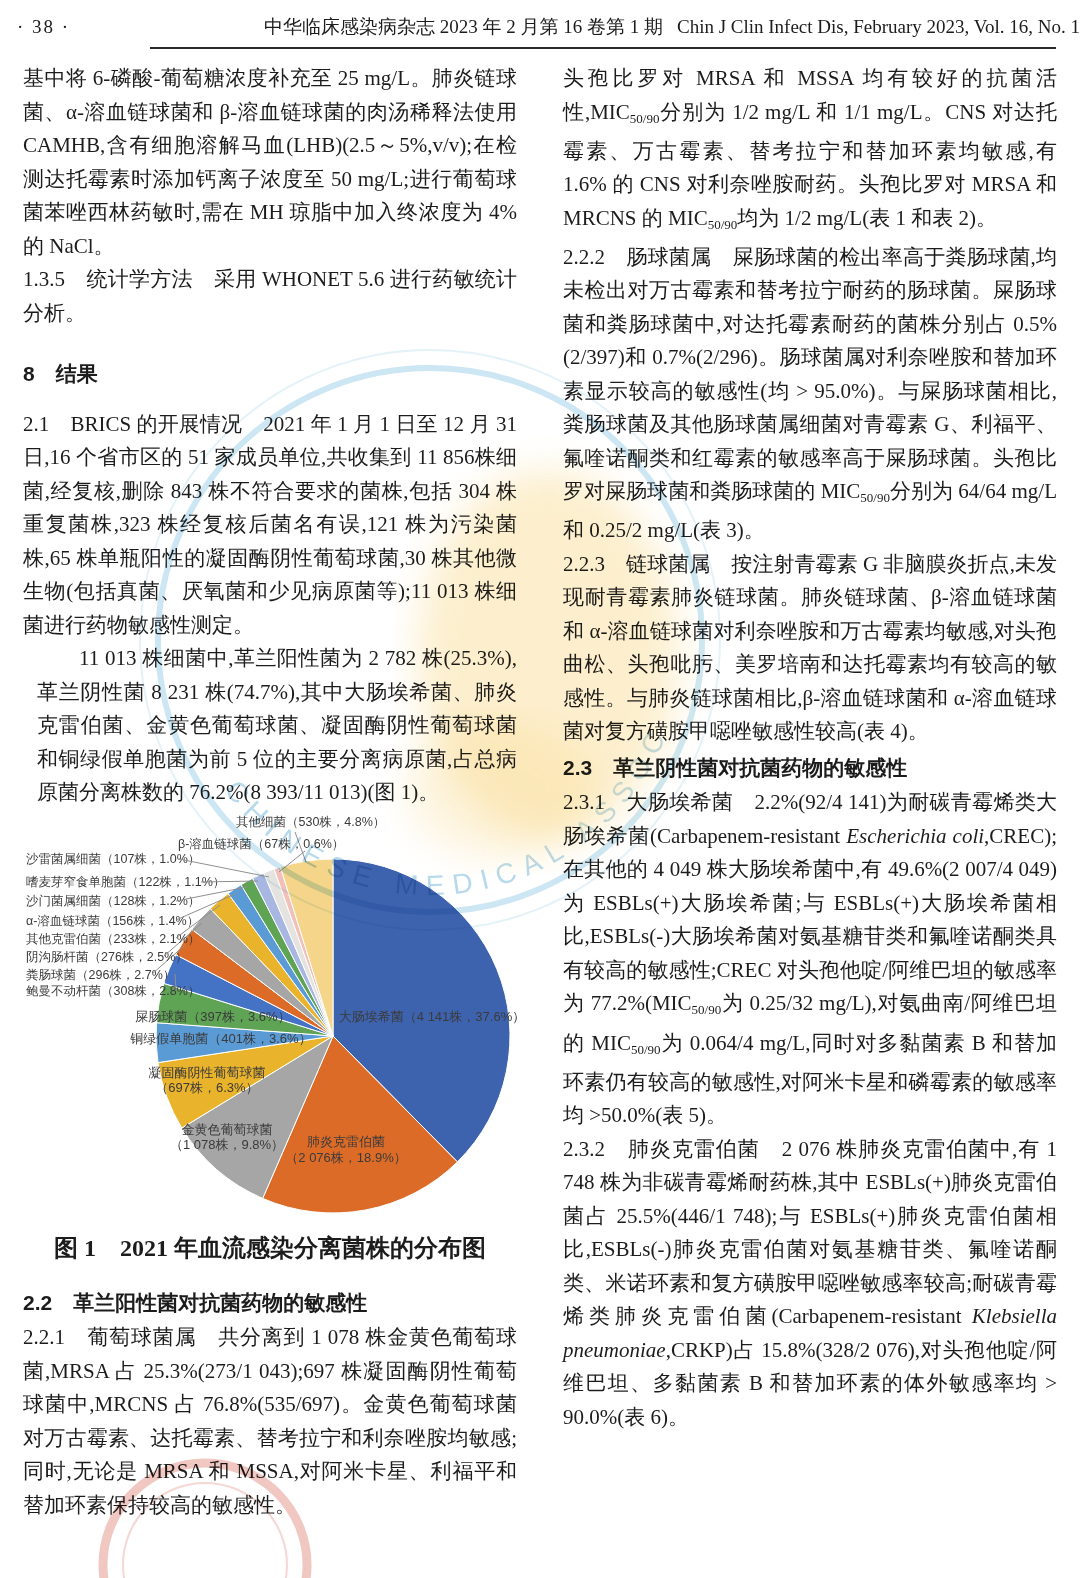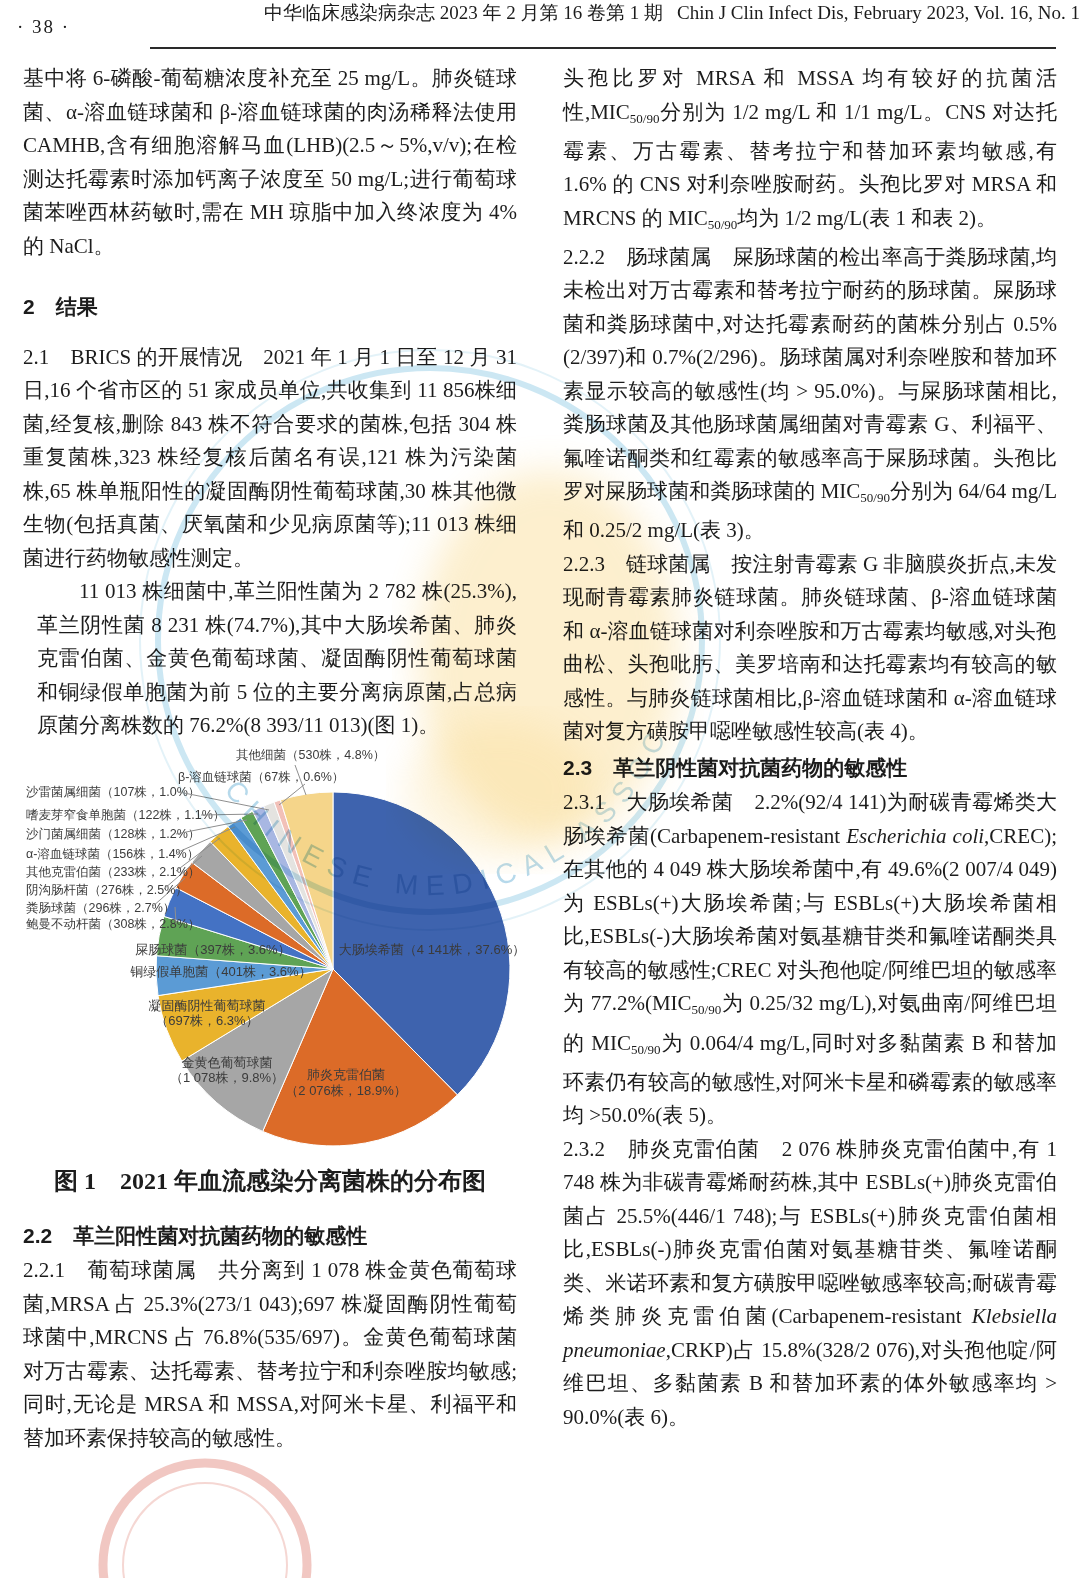--- a/index.html
+++ b/index.html
@@ -3,21 +3,21 @@
 <meta charset="utf-8">
 <style>
   * { box-sizing: border-box; margin: 0; padding: 0; }
   html,body { width:1080px; }
   body {
     width:1080px; height:1578px; position:relative; background:#ffffff;
     font-family:"Liberation Serif","DejaVu Serif",serif;
     color:#1c1c1c; overflow:hidden;
   }
   
-  header { position:relative; height:52px; font-size:19px; }
+  header { position:relative; height:52px; padding-top:14px; font-size:19px; }
   .pagenum { position:absolute; left:17px; top:16px; letter-spacing:2px; }
   .jtitle { text-align:right; padding-left:130px; white-space:nowrap; }
   .jtitle .en { margin-left:14px; }
   .hrule { position:absolute; left:150px; right:24px; top:47px; border-top:2px solid #2a2a2a; }
   
   .cols { display:flex; gap:46px; padding:0 23px; margin-top:10px; position:relative; z-index:1; }
   .col { width:494px; flex:0 0 494px; }
   .para, .h2 { font-size:21px; line-height:33.5px; text-align:justify; text-justify:inter-character; }
   .para { margin:0; }
   .indent { text-indent:2em;margin-left:14px; }
@@ -45,21 +45,22 @@
   <span class="pagenum">· 38 ·</span>
   <div class="jtitle">
     <span class="cn">中华临床感染病杂志 2023 年 2 月第 16 卷第 1 期</span><span class="en">Chin J Clin Infect Dis, February 2023, Vol. 16, No. 1</span>
   </div>
   <div class="hrule"></div>
 </header>
 
 <div class="cols">
   <div class="col" id="col-left">
       <p class="para">基中将 6-磷酸-葡萄糖浓度补充至 25 mg/L。肺炎链球菌、α-溶血链球菌和 β-溶血链球菌的肉汤稀释法使用 CAMHB,含有细胞溶解马血(LHB)(2.5～5%,v/v);在检测达托霉素时添加钙离子浓度至 50 mg/L;进行葡萄球菌苯唑西林药敏时,需在 MH 琼脂中加入终浓度为 4% 的 NaCl。</p>
-      <h4 class="h2 spaced">2　结果</h4>
+      <p class="para">1.3.5　统计学方法　采用 WHONET 5.6 进行药敏统计分析。</p>
+      <h4 class="h2 spaced">8　结果</h4>
       <p class="para">2.1　BRICS 的开展情况　2021 年 1 月 1 日至 12 月 31 日,16 个省市区的 51 家成员单位,共收集到 11 856株细菌,经复核,删除 843 株不符合要求的菌株,包括 304 株重复菌株,323 株经复核后菌名有误,121 株为污染菌株,65 株单瓶阳性的凝固酶阴性葡萄球菌,30 株其他微生物(包括真菌、厌氧菌和少见病原菌等);11 013 株细菌进行药物敏感性测定。</p>
       <p class="para indent">11 013 株细菌中,革兰阳性菌为 2 782 株(25.3%),革兰阴性菌 8 231 株(74.7%),其中大肠埃希菌、肺炎克雷伯菌、金黄色葡萄球菌、凝固酶阴性葡萄球菌和铜绿假单胞菌为前 5 位的主要分离病原菌,占总病原菌分离株数的 76.2%(8 393/11 013)(图 1)。</p>
       <figure class="fig">
         <div class="fig-canvas">
           <svg width="515" height="408" viewBox="0 0 515 408">
             <path d="M310,222 L310.0,45.0 A177,177 0 0 1 434.4,347.9 Z" fill="#3E63AE" stroke="#ffffff" stroke-width="1"></path>
             <path d="M310,222 L434.4,347.9 A177,177 0 0 1 239.7,384.4 Z" fill="#DC6B28" stroke="#ffffff" stroke-width="1"></path>
             <path d="M310,222 L239.7,384.4 A177,177 0 0 1 158.8,314.0 Z" fill="#A6A6A6" stroke="#ffffff" stroke-width="1"></path>
             <path d="M310,222 L158.8,314.0 A177,177 0 0 1 135.0,248.6 Z" fill="#E9B32C" stroke="#ffffff" stroke-width="1"></path>
             <path d="M310,222 L135.0,248.6 A177,177 0 0 1 133.5,208.7 Z" fill="#5B9BD5" stroke="#ffffff" stroke-width="1"></path>

